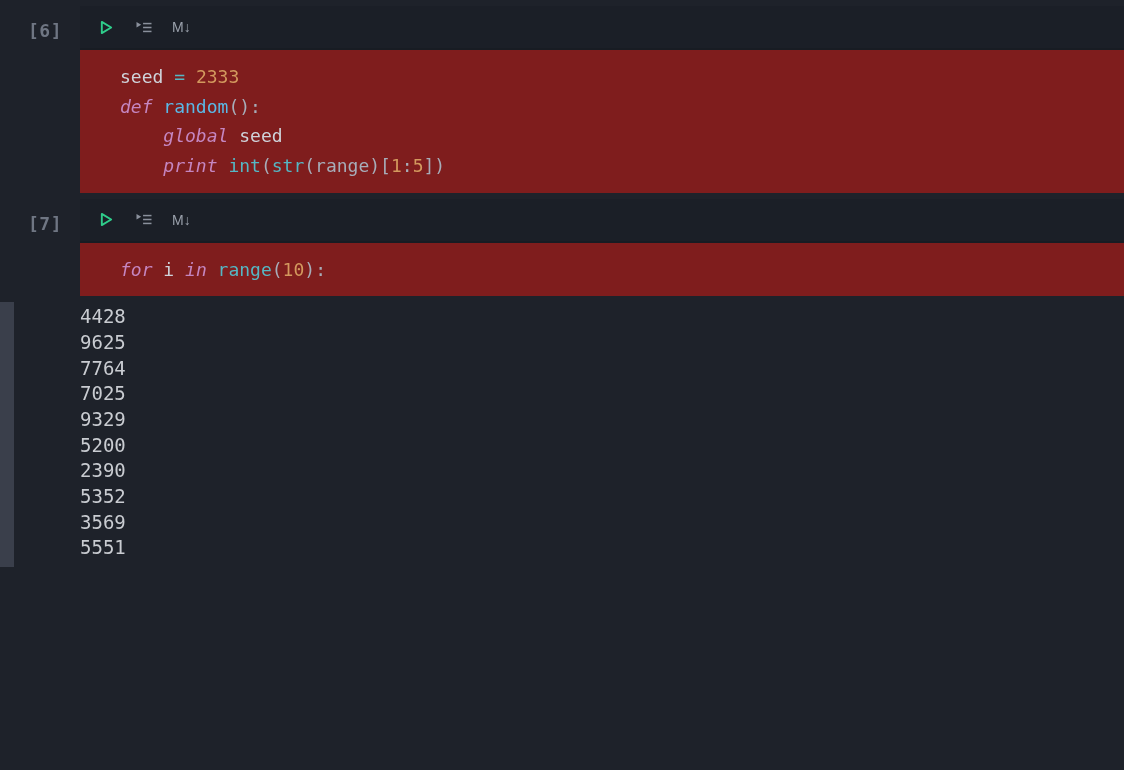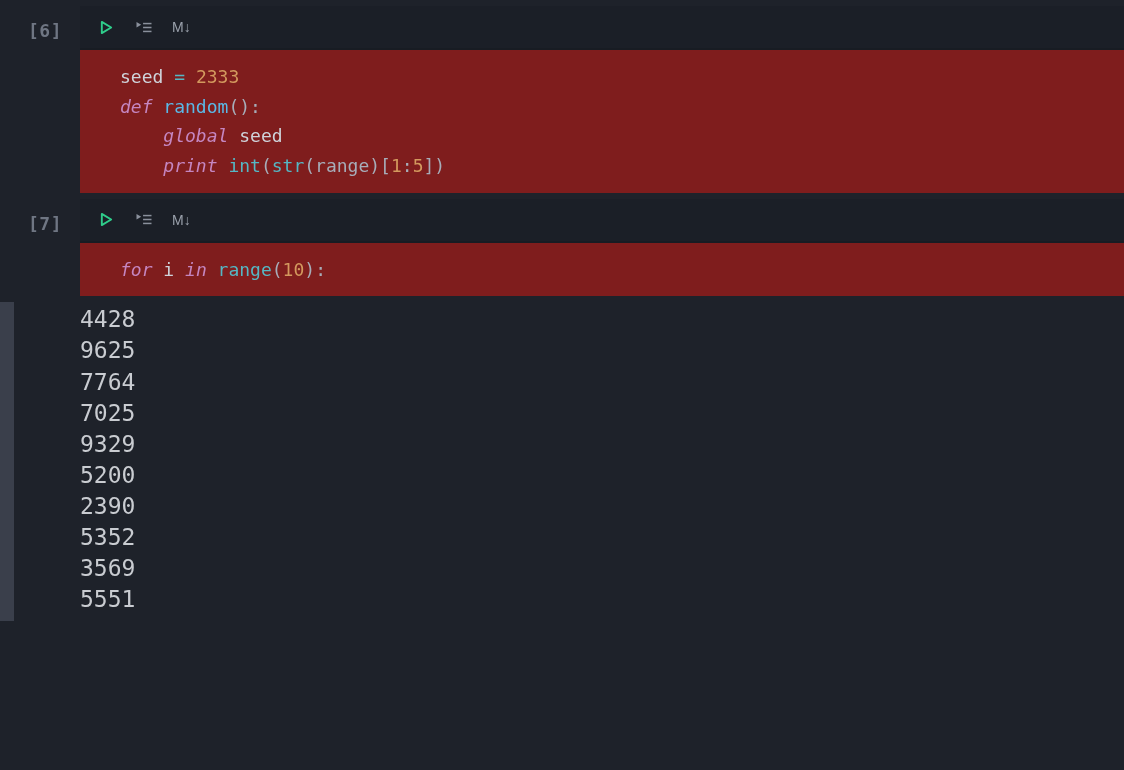--- a/index.html
+++ b/index.html
@@ -84,21 +84,21 @@
   }
   .output-gutter {
     width: 14px;
     background: #3a3f4b;
     align-self: stretch;
     margin-right: 66px;
     flex-shrink: 0;
   }
   .output-text {
     color: #c9ccd1;
-    font-size: 23px;
+    font-size: 19px;
     line-height: 1.35;
     white-space: pre;
     padding-top: 2px;
     padding-bottom: 6px;
   }
 </style>
 </head>
 <body>
 
 <div class="cell">

